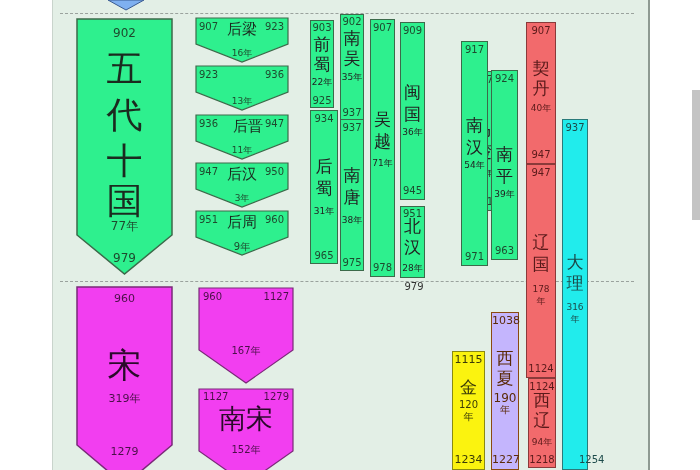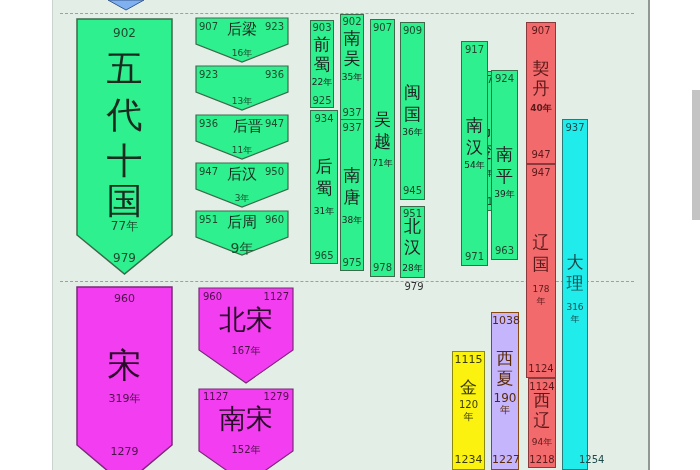--- a/index.html
+++ b/index.html
@@ -84,21 +84,21 @@
   <div class="num" style="right:4px;top:3px;color:#1e4a2e;">950</div>
   <div class="lbl" style="left:0;right:0;top:29px;font-size:9px;color:#1e4a2e;">3年</div>
 </div>
 <div style="position:absolute;left:196px;top:211px;width:92px;height:45px;">
   <svg class="arrow-svg" width="92" height="45">
       <polygon points="0,0 92,0 92,26 46,44 0,26" fill="#2ef08e" stroke="#3c6a4a" stroke-width="1.2"></polygon>
     </svg>
   <div class="num" style="left:3px;top:3px;color:#1e4a2e;">951</div>
   <div class="lbl" style="left:0;right:0;top:2px;font-size:15px;color:#1b2a1f;">后周</div>
   <div class="num" style="right:4px;top:3px;color:#1e4a2e;">960</div>
-  <div class="lbl" style="left:0;right:0;top:29px;font-size:14px;color:#1e4a2e;">9年</div>
+  <div class="lbl" style="left:0;right:0;top:29px;font-size:10px;color:#1e4a2e;">9年</div>
 </div>
 
 <div class="box green" style="left:310px;top:20px;width:24px;height:88px;">
   <div class="num" style="left:0;right:0;top:1px;color:#1e4a2e;">903</div>
   <div class="name" style="top:14px;">前</div>
   <div class="name" style="top:34px;">蜀</div>
   <div class="yrs" style="top:56px;">22年</div>
   <div class="num" style="left:0;right:0;bottom:1px;color:#1e4a2e;">925</div>
 </div>
 
@@ -183,39 +183,38 @@
   <div class="lbl" style="left:0;right:0;top:104px;font-size:11px;color:#4a1048;">319年</div>
   <div class="lbl" style="left:0;right:0;top:158px;font-size:11px;color:#4a1048;">1279</div>
 </div>
 
 <div style="position:absolute;left:199px;top:288px;width:94px;height:96px;">
   <svg class="arrow-svg" width="94" height="96">
       <polygon points="0,0 94,0 94,62 47,95 0,62" fill="#f23ef0" stroke="#7a2a78" stroke-width="1.2"></polygon>
     </svg>
   <div class="num" style="left:4px;top:3px;color:#4a1048;">960</div>
   <div class="num" style="right:4px;top:3px;color:#4a1048;">1127</div>
-  <div class="lbl" style="left:0;right:0;top:16px;font-size:27px;line-height:32px;color:#2a0a2a;">北宋</div>
   <div class="lbl" style="left:0;right:0;top:56px;font-size:10px;color:#4a1048;">167年</div>
 </div>
 
 <div style="position:absolute;left:199px;top:389px;width:94px;height:81px;">
   <svg class="arrow-svg" width="94" height="96">
       <polygon points="0,0 94,0 94,62 47,95 0,62" fill="#f23ef0" stroke="#7a2a78" stroke-width="1.2"></polygon>
     </svg>
   <div class="num" style="left:4px;top:2px;color:#4a1048;">1127</div>
   <div class="num" style="right:4px;top:2px;color:#4a1048;">1279</div>
   <div class="lbl" style="left:0;right:0;top:14px;font-size:27px;line-height:32px;color:#2a0a2a;">南宋</div>
   <div class="lbl" style="left:0;right:0;top:54px;font-size:10px;color:#4a1048;">152年</div>
 </div>
 
 <div class="box red" style="left:526px;top:22px;width:30px;height:142px;">
   <div class="num" style="left:0;right:0;top:2px;">907</div>
   <div class="name" style="top:36px;">契</div>
   <div class="name" style="top:56px;">丹</div>
-  <div class="yrs" style="top:80px;font-weight:bold;">40年</div>
+  <div class="yrs" style="top:80px;">40年</div>
   <div class="num" style="left:0;right:0;bottom:3px;">947</div>
 </div>
 
 <div class="box red" style="left:526px;top:164px;width:30px;height:214px;">
   <div class="num" style="left:0;right:0;top:2px;">947</div>
   <div class="name" style="top:68px;">辽</div>
   <div class="name" style="top:90px;">国</div>
   <div class="yrs" style="top:119px;">178</div>
   <div class="yrs" style="top:131px;">年</div>
   <div class="num" style="left:0;right:0;bottom:3px;">1124</div>

